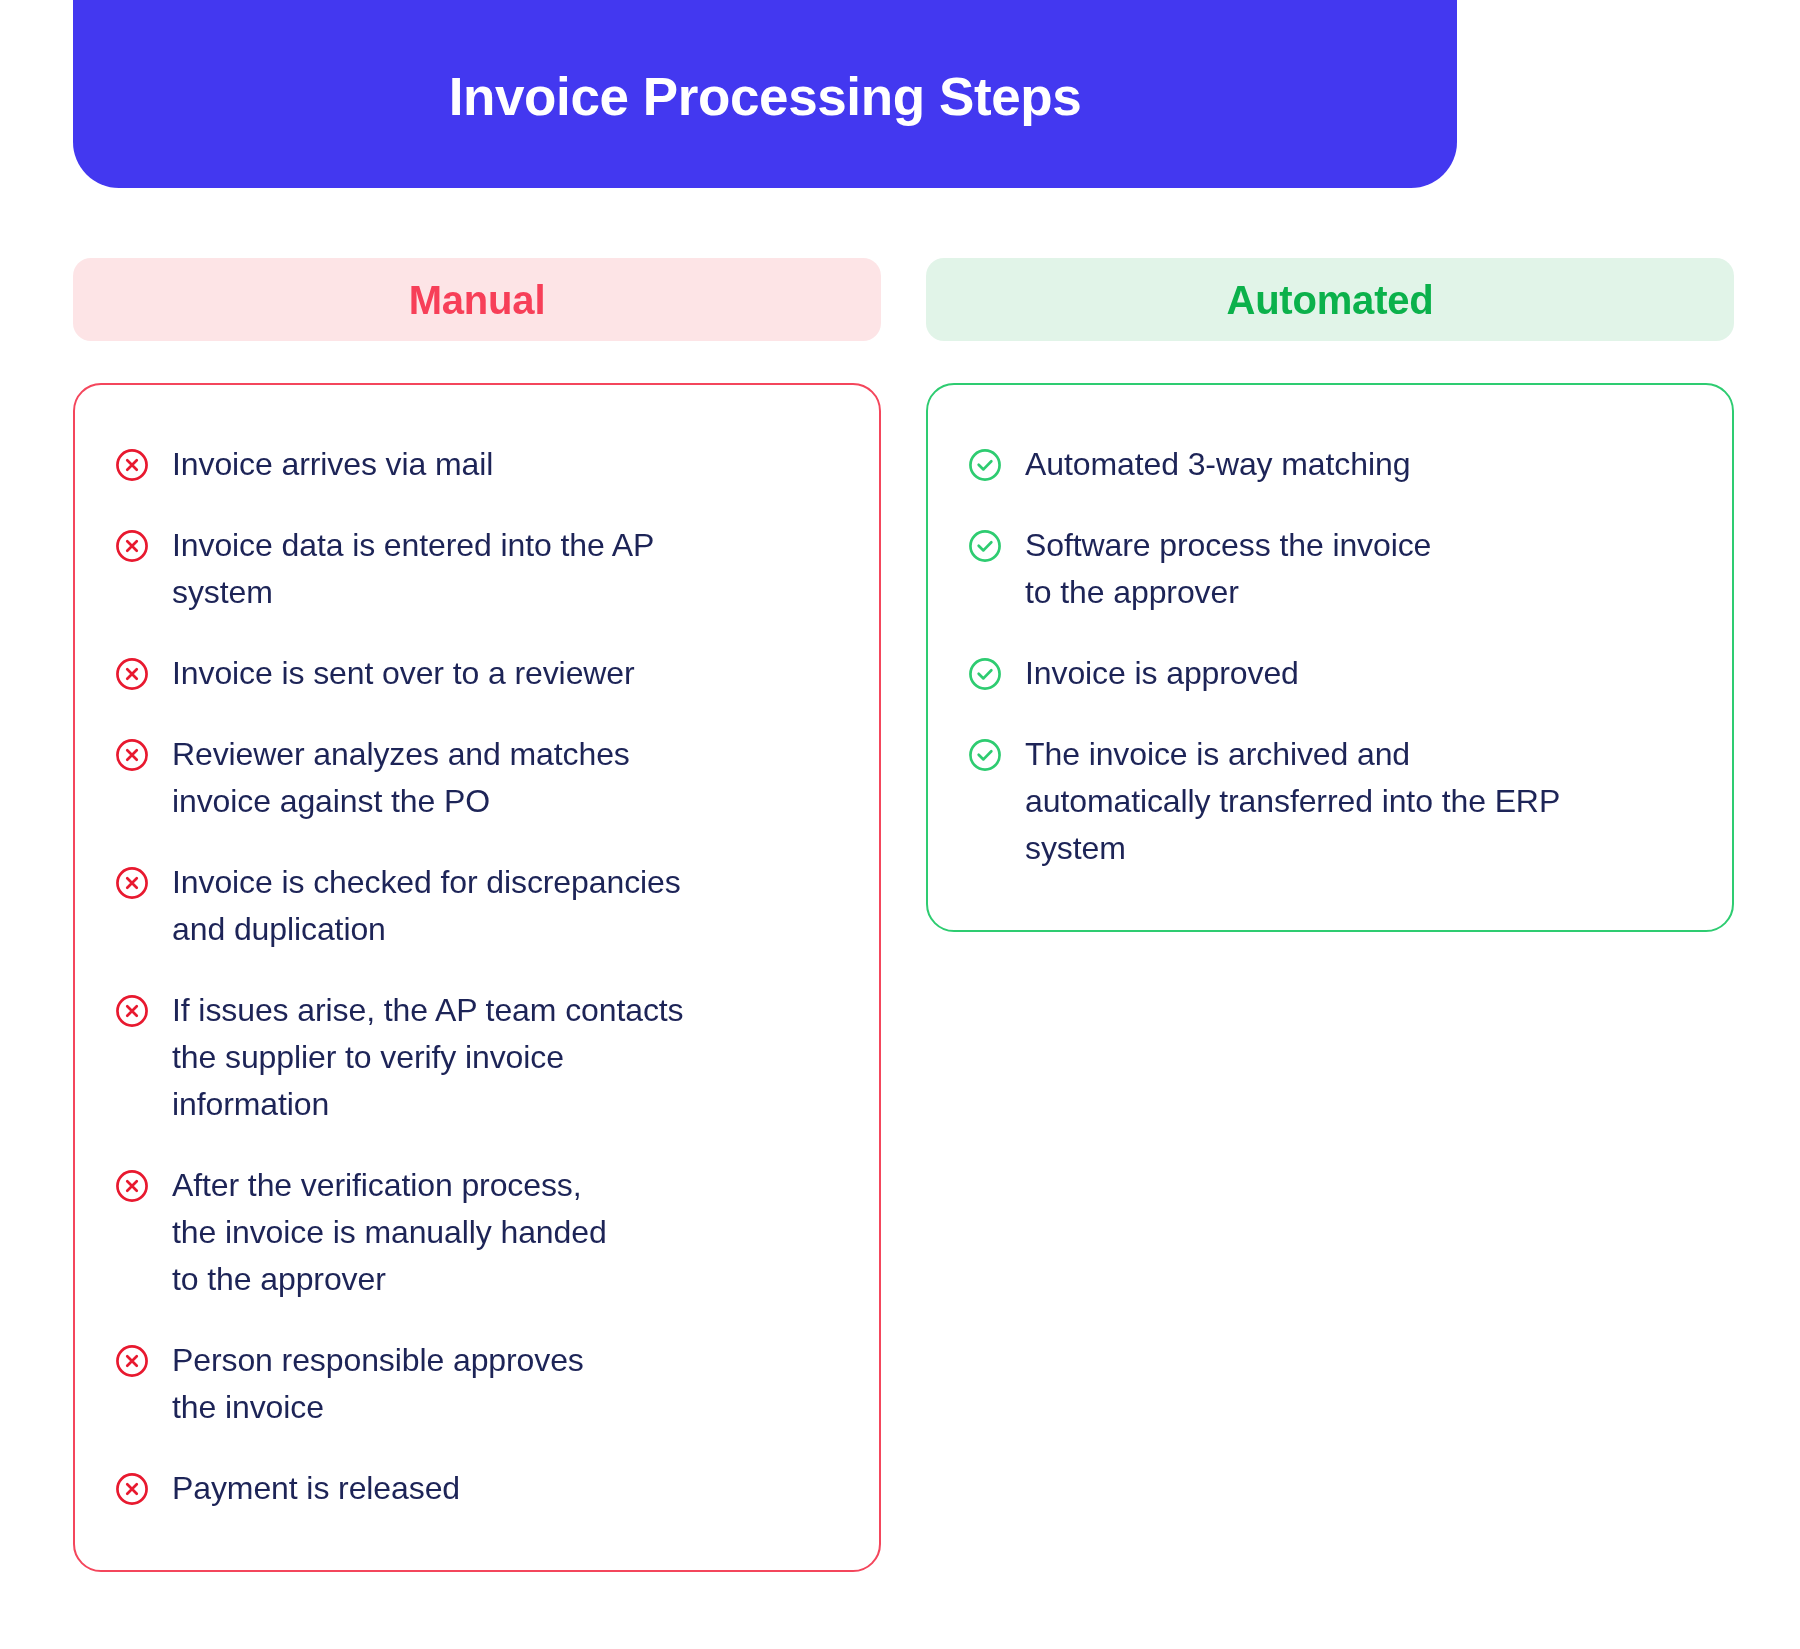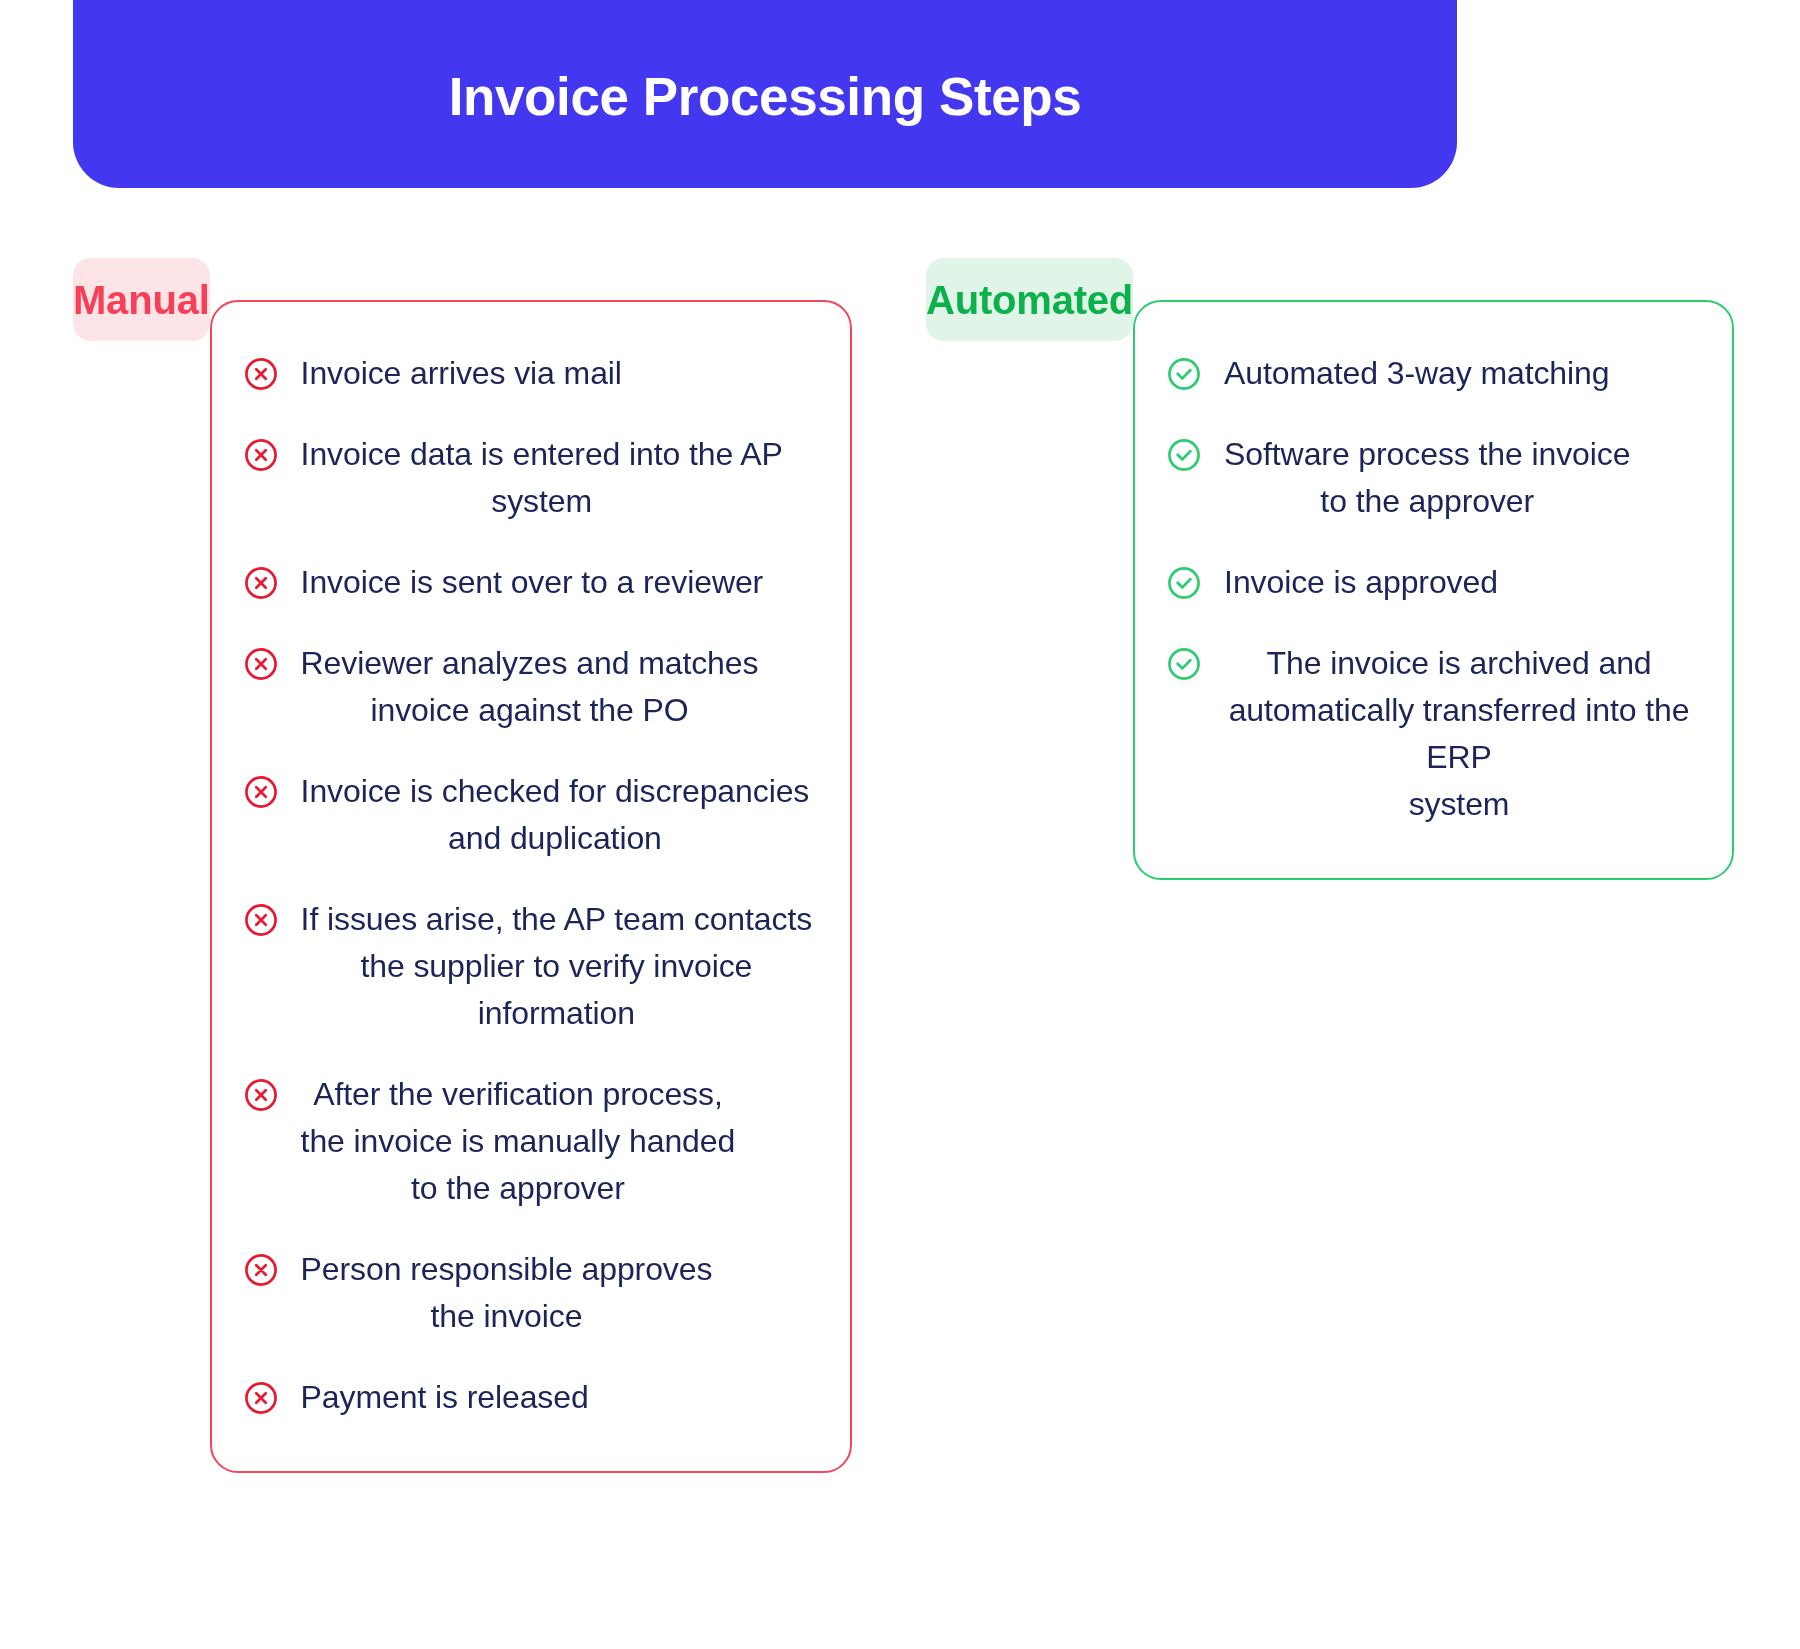--- a/index.html
+++ b/index.html
@@ -55,22 +55,21 @@
     top: 258px;
     width: 1652px;
     display: flex;
     gap: 45px;
     align-items: flex-start;
   }
   .column {
     width: 808px;
     flex: 0 0 808px;
     display: flex;
-    flex-direction: row;
-    text-align: center;
+    flex-direction: column;
   }
 
   .column-pill {
     height: 83px;
     border-radius: 18px;
     display: flex;
     align-items: center;
     justify-content: center;
     box-sizing: border-box;
   }
@@ -91,21 +90,21 @@
     border-radius: 28px;
     box-sizing: border-box;
     padding: 44px 34px 46px 26px;
     background: #ffffff;
   }
   .card-manual { border: 2px solid #f4465c; }
   .card-automated { border: 2px solid #2ecc71; }
 
   .steps-list {
     list-style: none;
-    margin: 4px;
+    margin: 12px;
     padding: 0;
   }
   .step-item {
     display: flex;
     align-items: flex-start;
     margin-bottom: 34px;
   }
   .step-item:last-child { margin-bottom: 0; }
 
   .step-icon {

